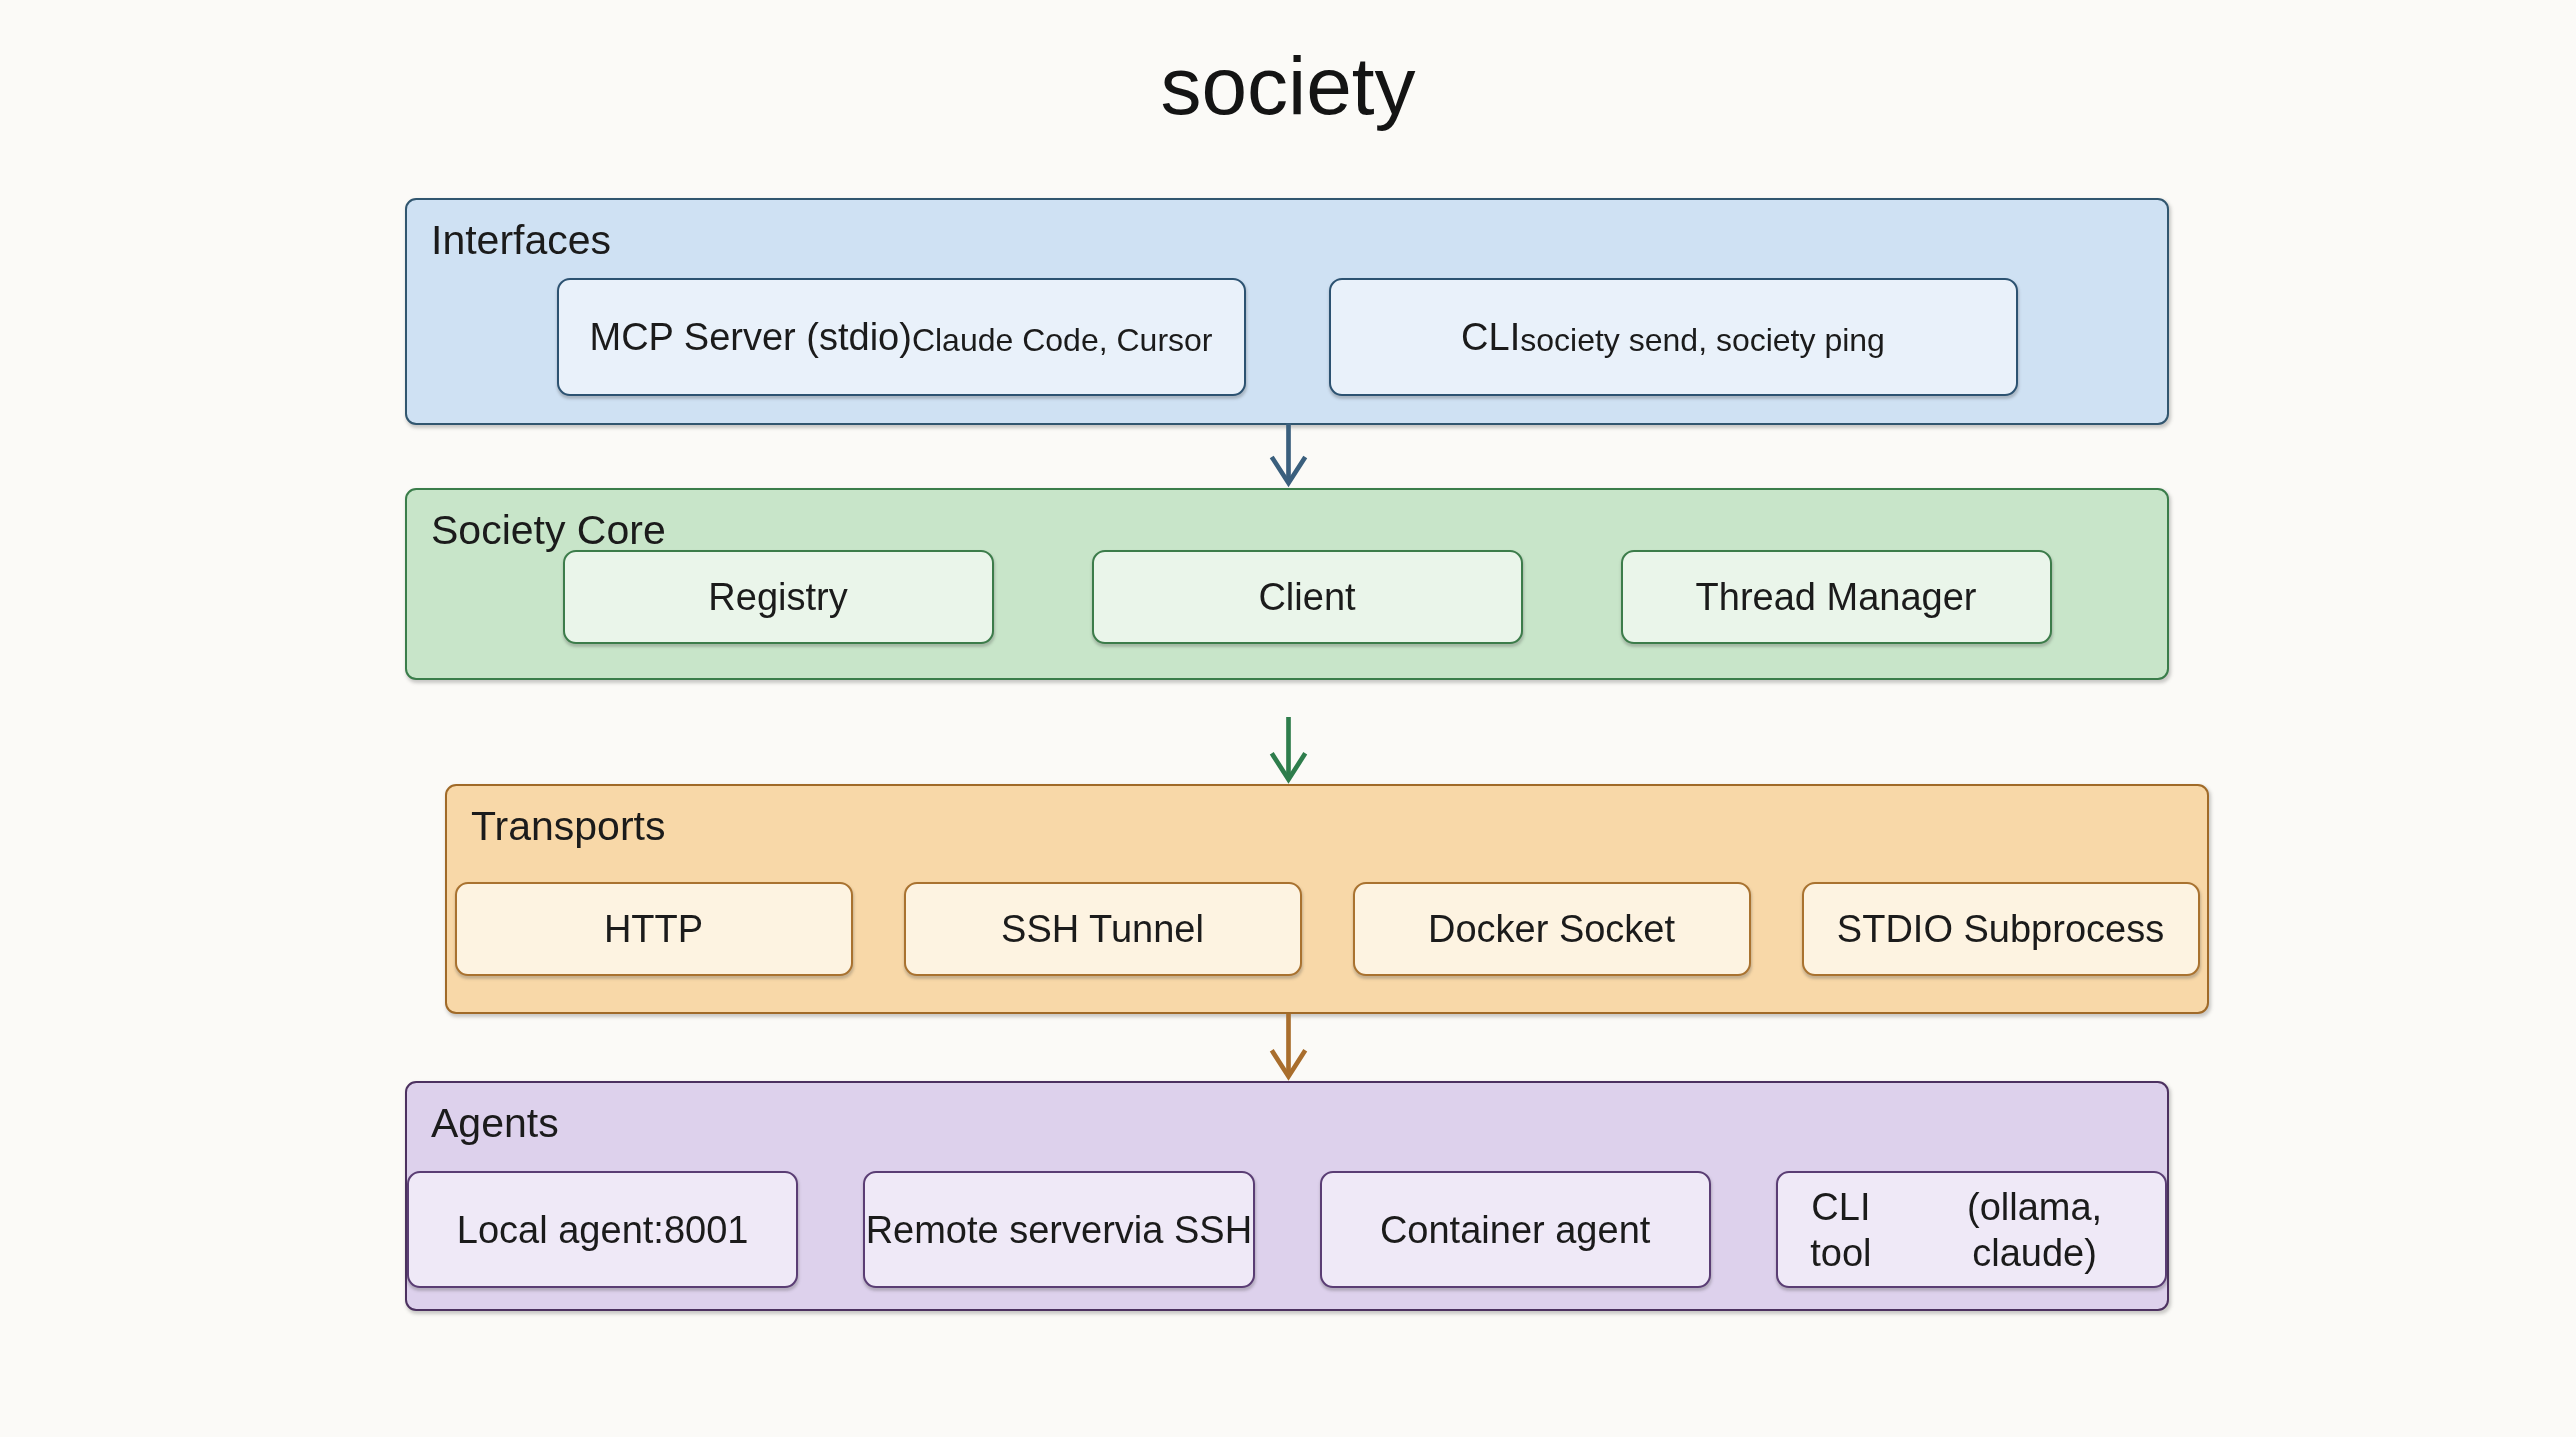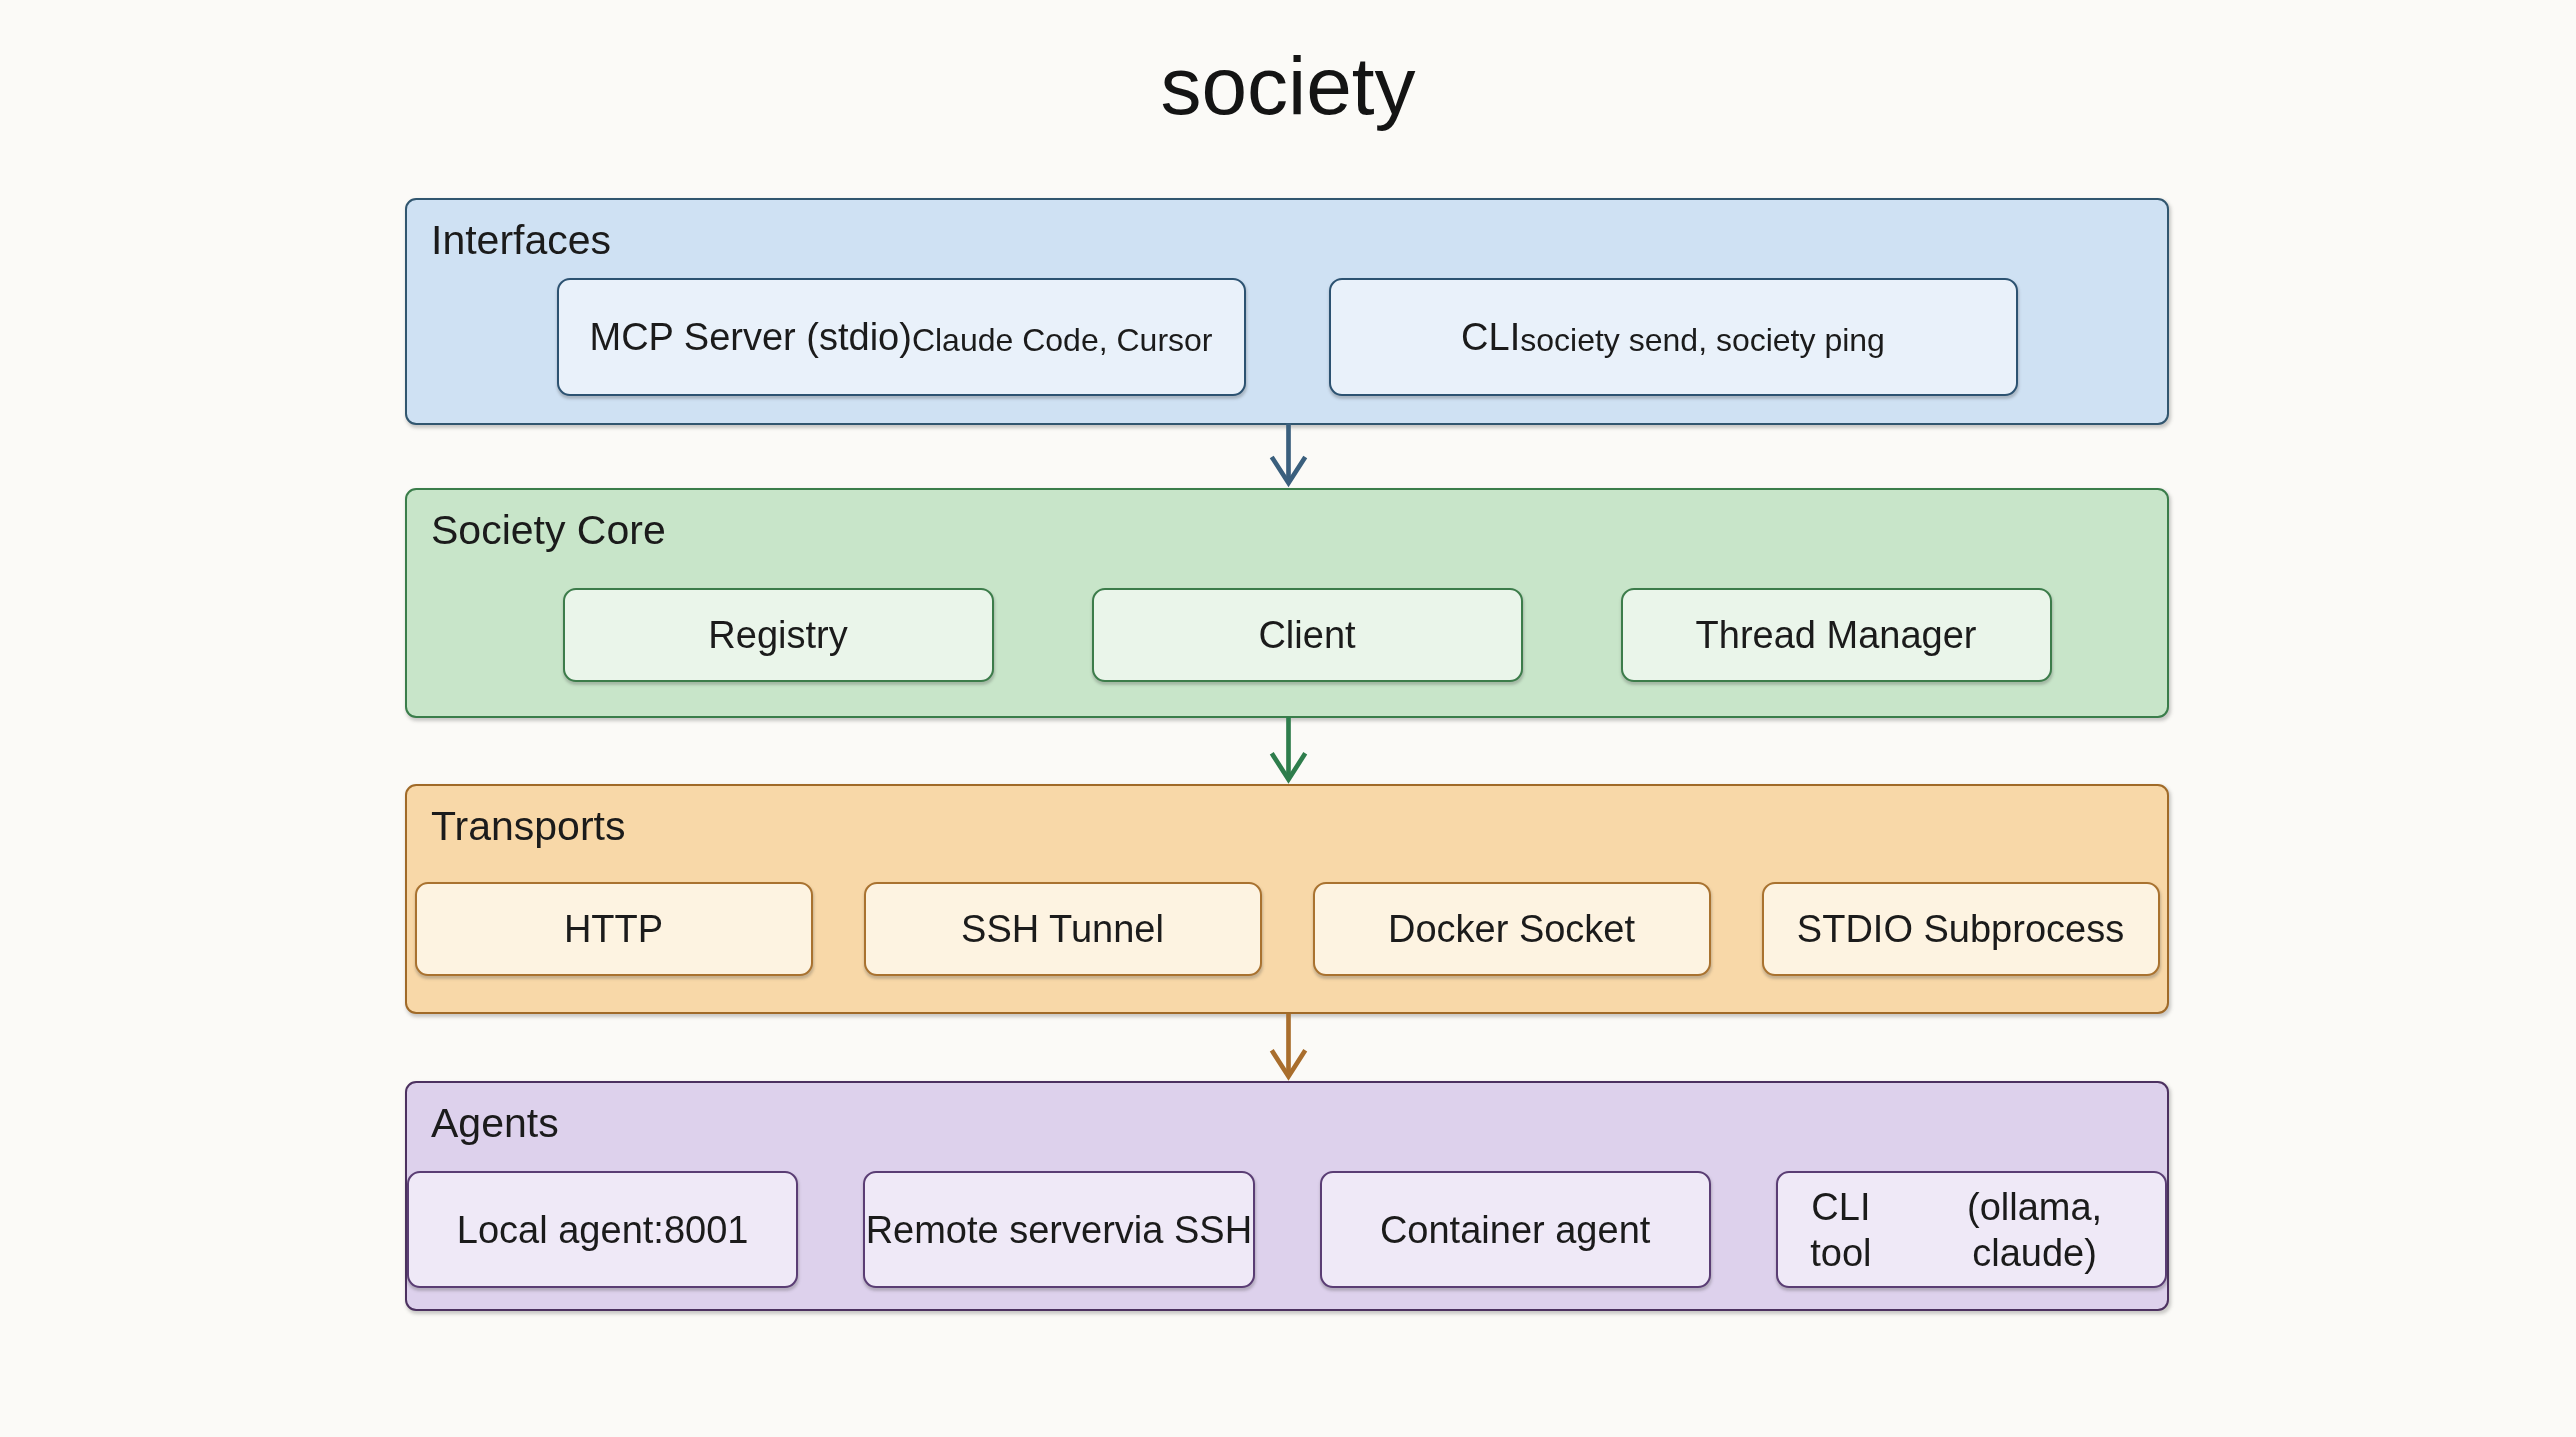--- a/index.html
+++ b/index.html
@@ -92,39 +92,40 @@
   .items-interfaces .node {
     width: 689px;
     height: 118px;
     background: var(--interfaces-item-fill, #e9f1fa);
     border-color: var(--interfaces-item-border, #2c5271);
   }
 
   
   .sec-core {
     top: 488px;
-    height: 230px;
+    height: 192px;
     background: var(--core-fill, #c8e5c9);
     border-color: var(--core-border, #3a7d4a);
   }
   .items-core { bottom: 34px; gap: 58px; }
   .items-core .node {
     width: 431px;
     height: 94px;
     background: var(--core-item-fill, #eaf5ea);
     border-color: var(--core-item-border, #3c7c4a);
     margin-left: 40px;
   }
 
   
   .sec-transports {
     top: 784px;
     height: 230px;
     background: var(--transports-fill, #f8d8a8);
     border-color: var(--transports-border, #a06a28);
+    margin-left: 40px;
   }
   .items-transports { bottom: 36px; gap: 51px; }
   .items-transports .node {
     width: 398px;
     height: 94px;
     background: var(--transports-item-fill, #fdf3e1);
     border-color: var(--transports-item-border, #a9722f);
   }
 
   

